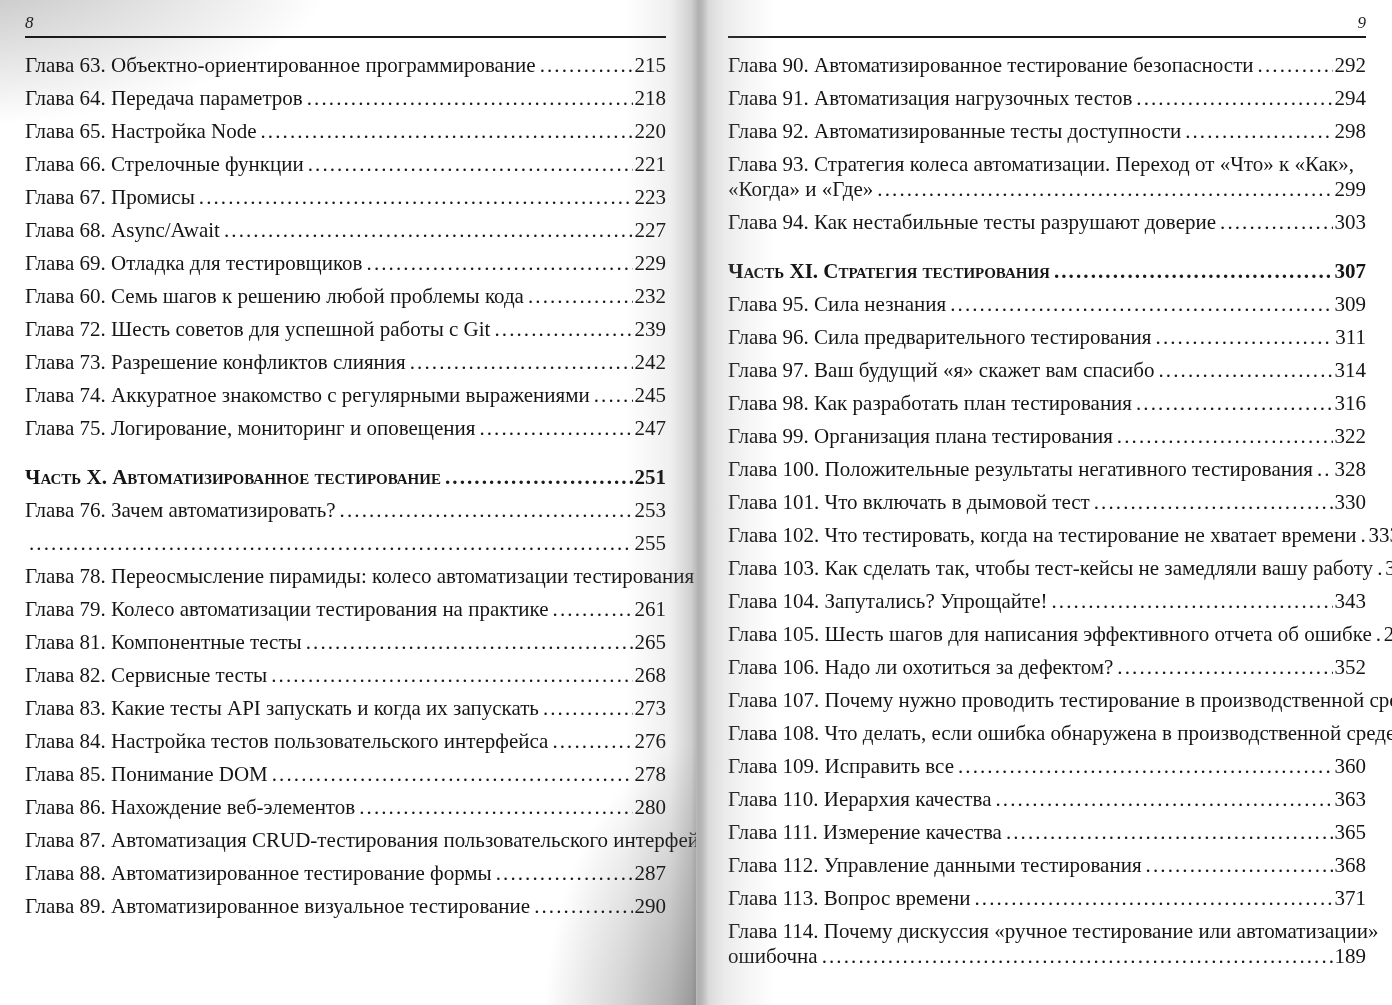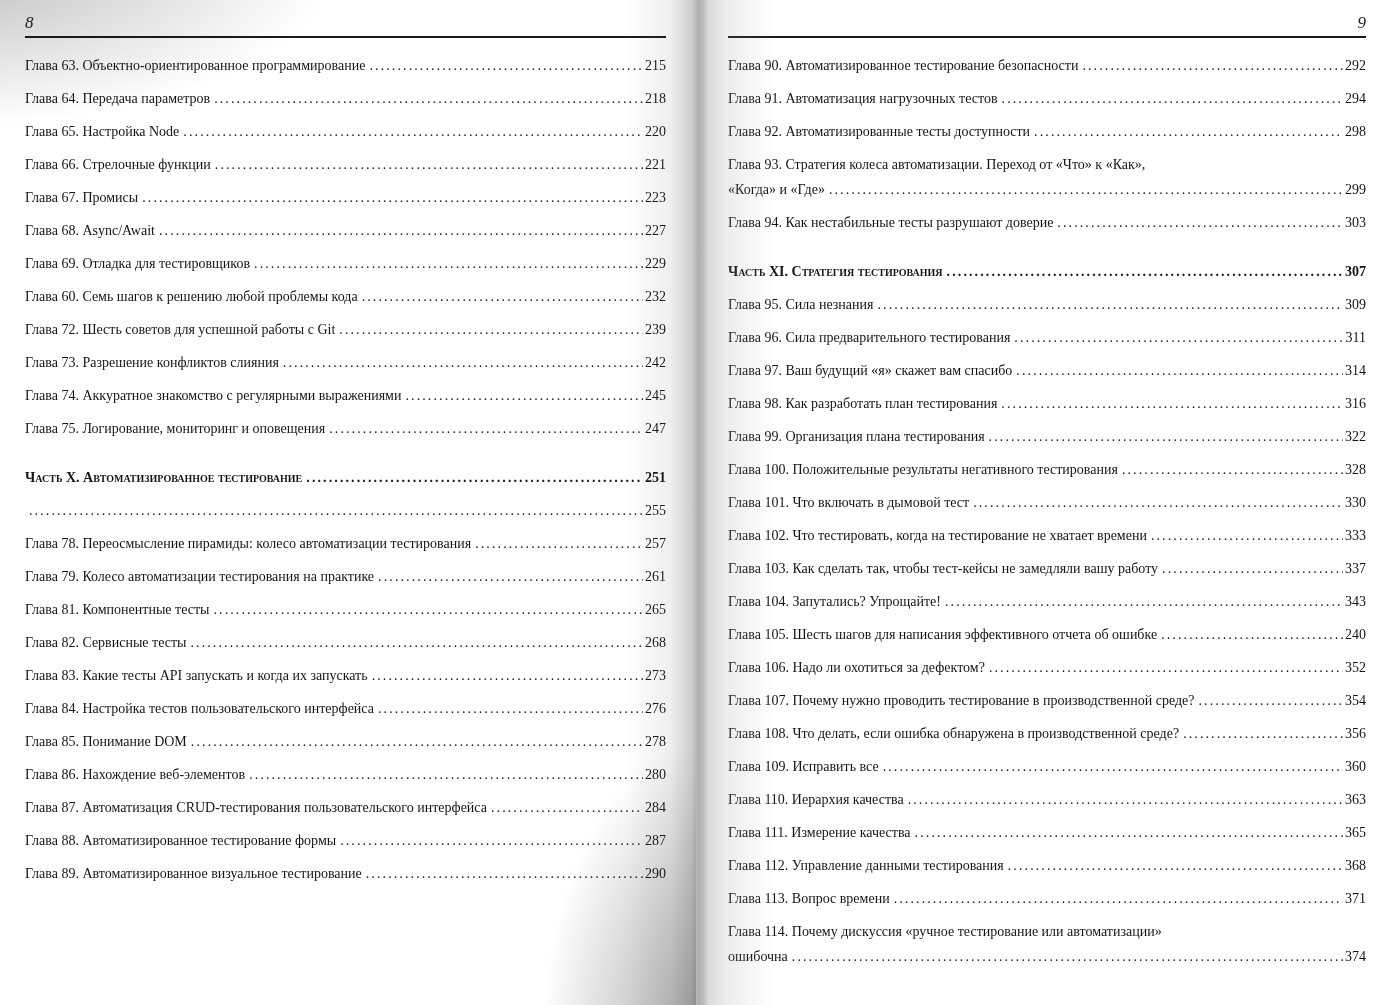--- a/index.html
+++ b/index.html
@@ -47,21 +47,21 @@
     display: flex;
     align-items: flex-end;
     border-bottom: 2px solid #1a1a1a;
     padding-bottom: 3px;
     height: 21px;
     font-style: italic;
     font-size: 17px;
     color: #1d1d1d;
   }
   .page-right .pg-head { justify-content: flex-end; }
-  .rows { padding-top: 15px; font-size: 14px; }
+  .rows { padding-top: 15px; font-size: 21px; }
   .row { margin-bottom: 8px; }
   .line { display: flex; align-items: baseline; line-height: 25px; }
   .l1 { line-height: 25px; }
   .row .t { white-space: nowrap; }
   .leader {
     flex: 1 1 0; min-width: 6px;
     overflow: hidden; white-space: nowrap;
     margin: 0 2px 0 4px;
     color: #1a1a1a;
   }
@@ -171,20 +171,27 @@
         </div>
         <div class="row part">
           <div class="line">
             <span class="t">Часть X. Автоматизированное тестирование</span>
             <span class="leader"></span>
             <span class="pg">251</span>
           </div>
         </div>
         <div class="row chapter">
           <div class="line">
+            <span class="t">Глава 76. Зачем автоматизировать?</span>
+            <span class="leader"></span>
+            <span class="pg">253</span>
+          </div>
+        </div>
+        <div class="row chapter">
+          <div class="line">
             <span class="leader"></span>
             <span class="pg">255</span>
           </div>
         </div>
         <div class="row chapter">
           <div class="line">
             <span class="t">Глава 78. Переосмысление пирамиды: колесо автоматизации тестирования</span>
             <span class="leader"></span>
             <span class="pg">257</span>
           </div>
@@ -441,20 +448,20 @@
             <span class="t">Глава 113. Вопрос времени</span>
             <span class="leader"></span>
             <span class="pg">371</span>
           </div>
         </div>
         <div class="row chapter">
           <div class="l1"><span class="t">Глава 114. Почему дискуссия «ручное тестирование или автоматизации»</span></div>
           <div class="line">
             <span class="t">ошибочна</span>
             <span class="leader"></span>
-            <span class="pg">374</span>
+            <span class="pg">189</span>
           </div>
         </div>
       </div>
   </section>
 
   <div class="gutter"></div>
 </div>
 
 </body></html>

